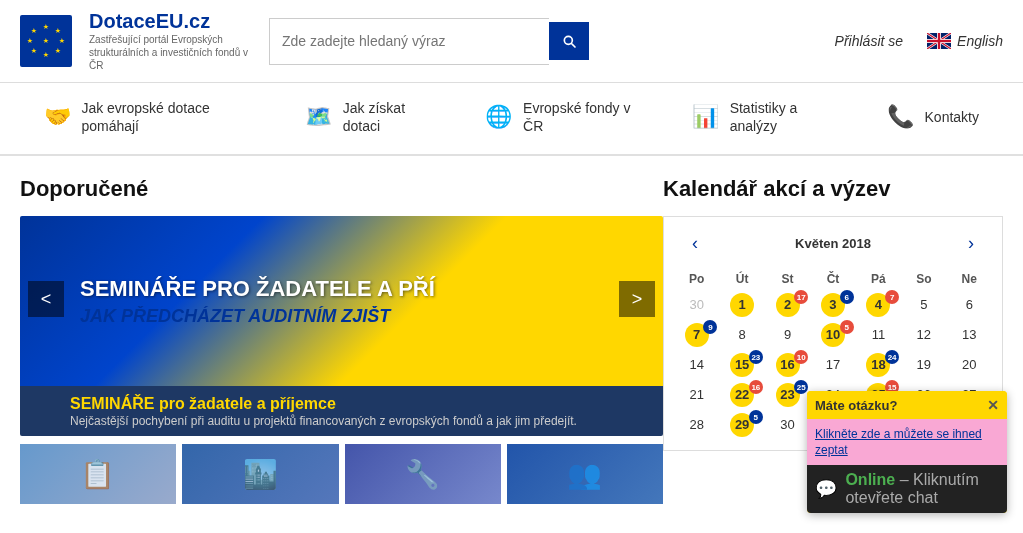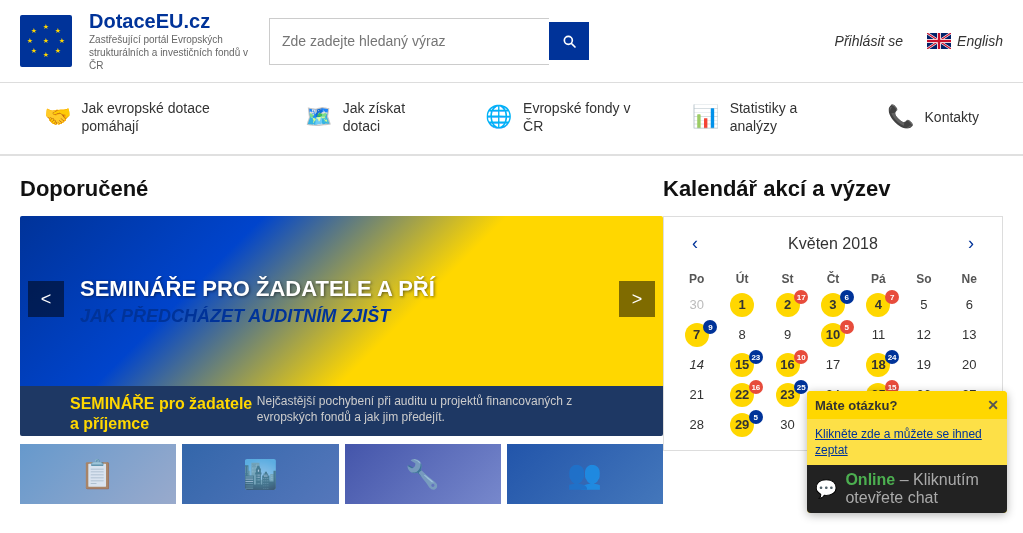--- a/index.html
+++ b/index.html
@@ -185,21 +185,22 @@
     }
     .carousel-prev { left: 8px; }
     .carousel-next { right: 8px; }
 
     .carousel-bottom {
       height: 50px;
       background: rgba(0,30,80,0.88);
       display: flex;
       align-items: flex-start;
       padding: 8px 50px;
-      justify-content: flex-end;
+      flex-direction: column;
+      justify-content: space-between;
     }
     .carousel-bottom-title {
       font-size: 16px;
       font-weight: bold;
       color: #FFD700;
       line-height: 1.2;
     }
     .carousel-bottom-desc {
       font-size: 12px;
       color: #ccc;
@@ -241,22 +242,22 @@
     }
     .cal-nav-btn {
       background: none;
       border: none;
       font-size: 18px;
       color: #003399;
       cursor: pointer;
       padding: 0 8px;
     }
     .cal-month-year {
-      font-size: 16px;
-      font-weight: normal;
+      font-size: 13px;
+      font-weight: bold;
       color: #333;
     }
     .calendar-grid {
       width: 100%;
       border-collapse: collapse;
     }
     .calendar-grid th {
       font-size: 12px;
       font-weight: bold;
       color: #555;
@@ -329,21 +330,21 @@
     .chat-close-btn {
       background: none;
       border: none;
       font-size: 14px;
       cursor: pointer;
       color: #555;
       font-weight: bold;
     }
     .chat-popup-body {
       padding: 6px 8px 8px;
-      background: #fde047;
+      background: #f9a8d4;
     }
     .chat-popup-link {
       font-size: 12px;
       color: #003399;
       text-decoration: underline;
       cursor: pointer;
     }
     .chat-popup-footer {
       background: #222;
       padding: 6px 8px;
@@ -511,21 +512,21 @@
             <tr>
               <td class="has-event" style="position: relative;"><span class="day-num">7</span><span class="event-badge" style="background: rgb(0, 51, 153);">9</span></td>
               <td style="position: relative;"><span class="day-num">8</span></td>
               <td style="position: relative;"><span class="day-num">9</span></td>
               <td class="has-event" style="position: relative;"><span class="day-num">10</span><span class="event-badge" style="background: rgb(231, 76, 60);">5</span></td>
               <td style="position: relative;"><span class="day-num">11</span></td>
               <td style="position: relative;"><span class="day-num">12</span></td>
               <td style="position: relative;"><span class="day-num">13</span></td>
             </tr>
             <tr>
-              <td style="position: relative; font-style: italic;"><span class="day-num">14</span></td>
+              <td style="position: relative;"><span class="day-num">14</span></td>
               <td class="has-event" style="position: relative;"><span class="day-num">15</span><span class="event-badge" style="background: rgb(0, 51, 153);">23</span></td>
               <td class="has-event" style="position: relative;"><span class="day-num">16</span><span class="event-badge" style="background: rgb(231, 76, 60);">10</span></td>
               <td style="position: relative;"><span class="day-num">17</span></td>
               <td class="has-event" style="position: relative;"><span class="day-num">18</span><span class="event-badge" style="background: rgb(0, 51, 153);">24</span></td>
               <td style="position: relative;"><span class="day-num">19</span></td>
               <td style="position: relative;"><span class="day-num">20</span></td>
             </tr>
             <tr>
               <td style="position: relative;"><span class="day-num">21</span></td>
               <td class="has-event" style="position: relative;"><span class="day-num">22</span><span class="event-badge" style="background: rgb(231, 76, 60);">16</span></td>

